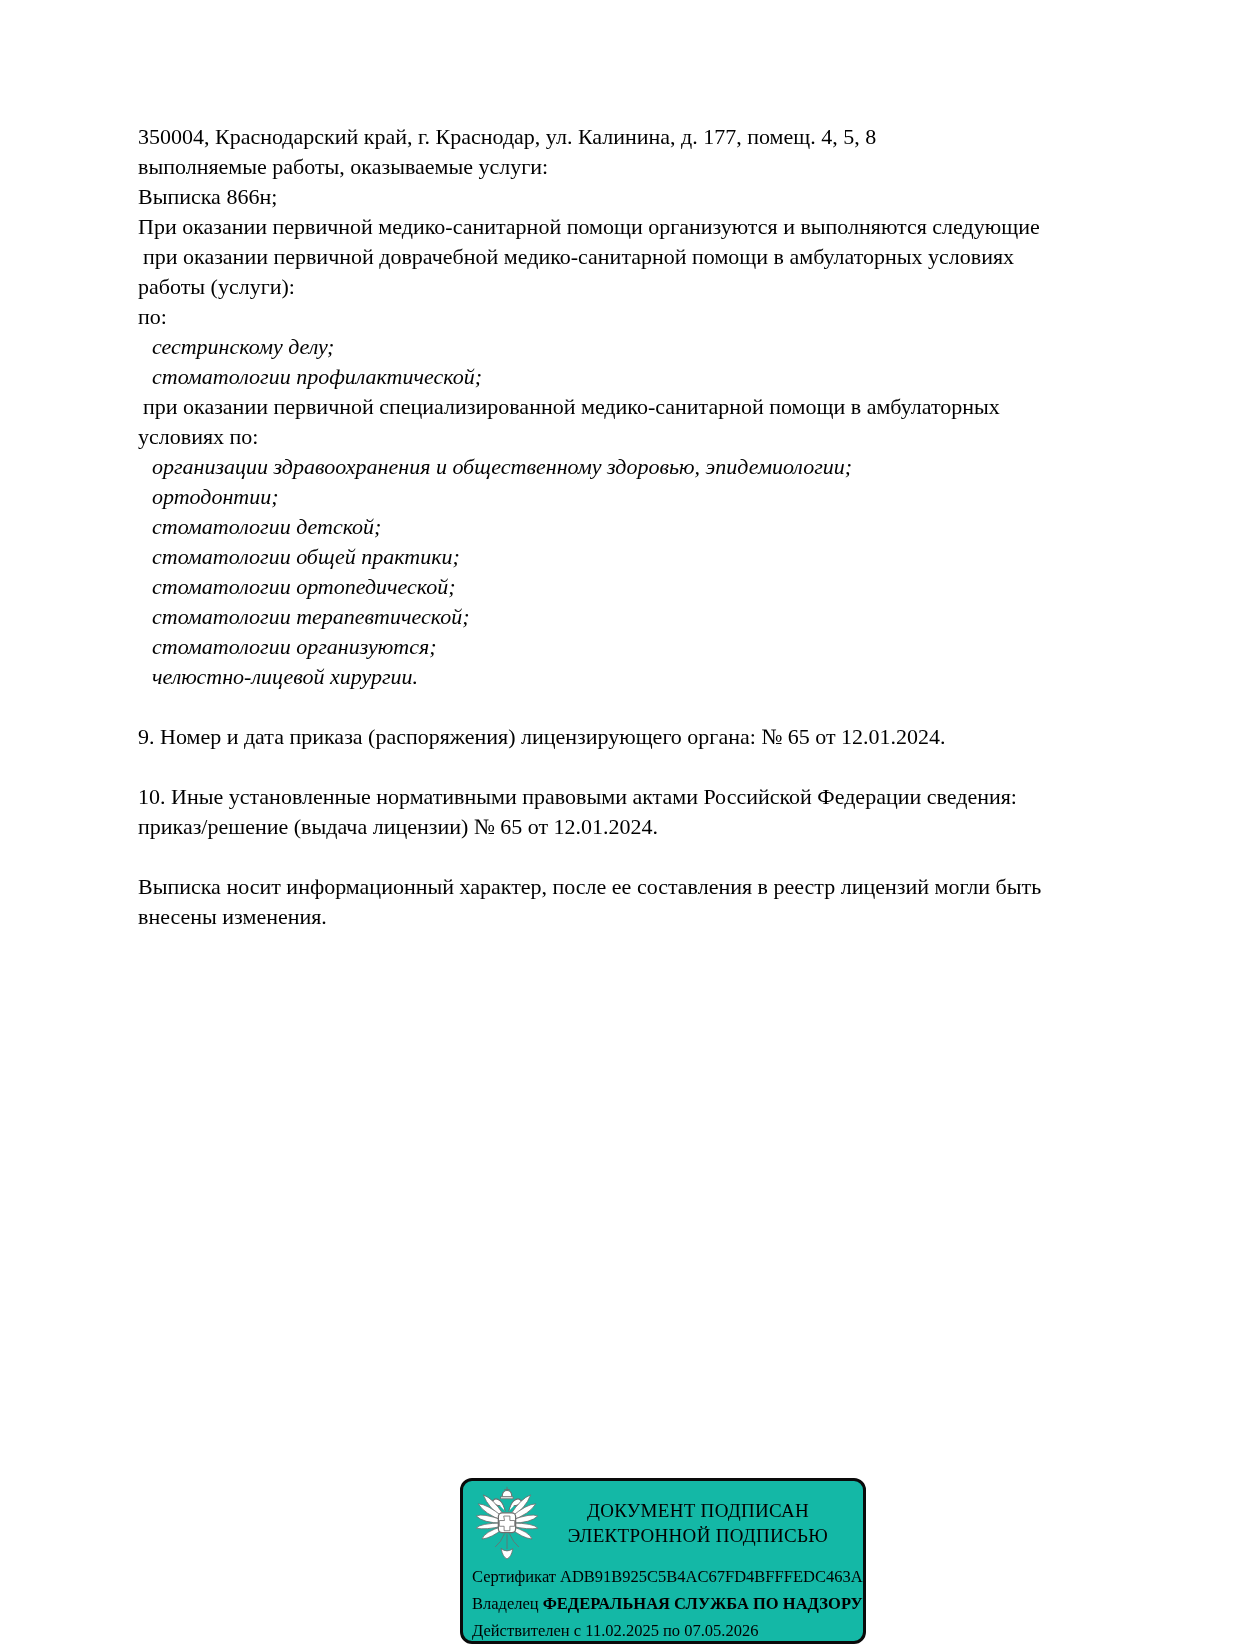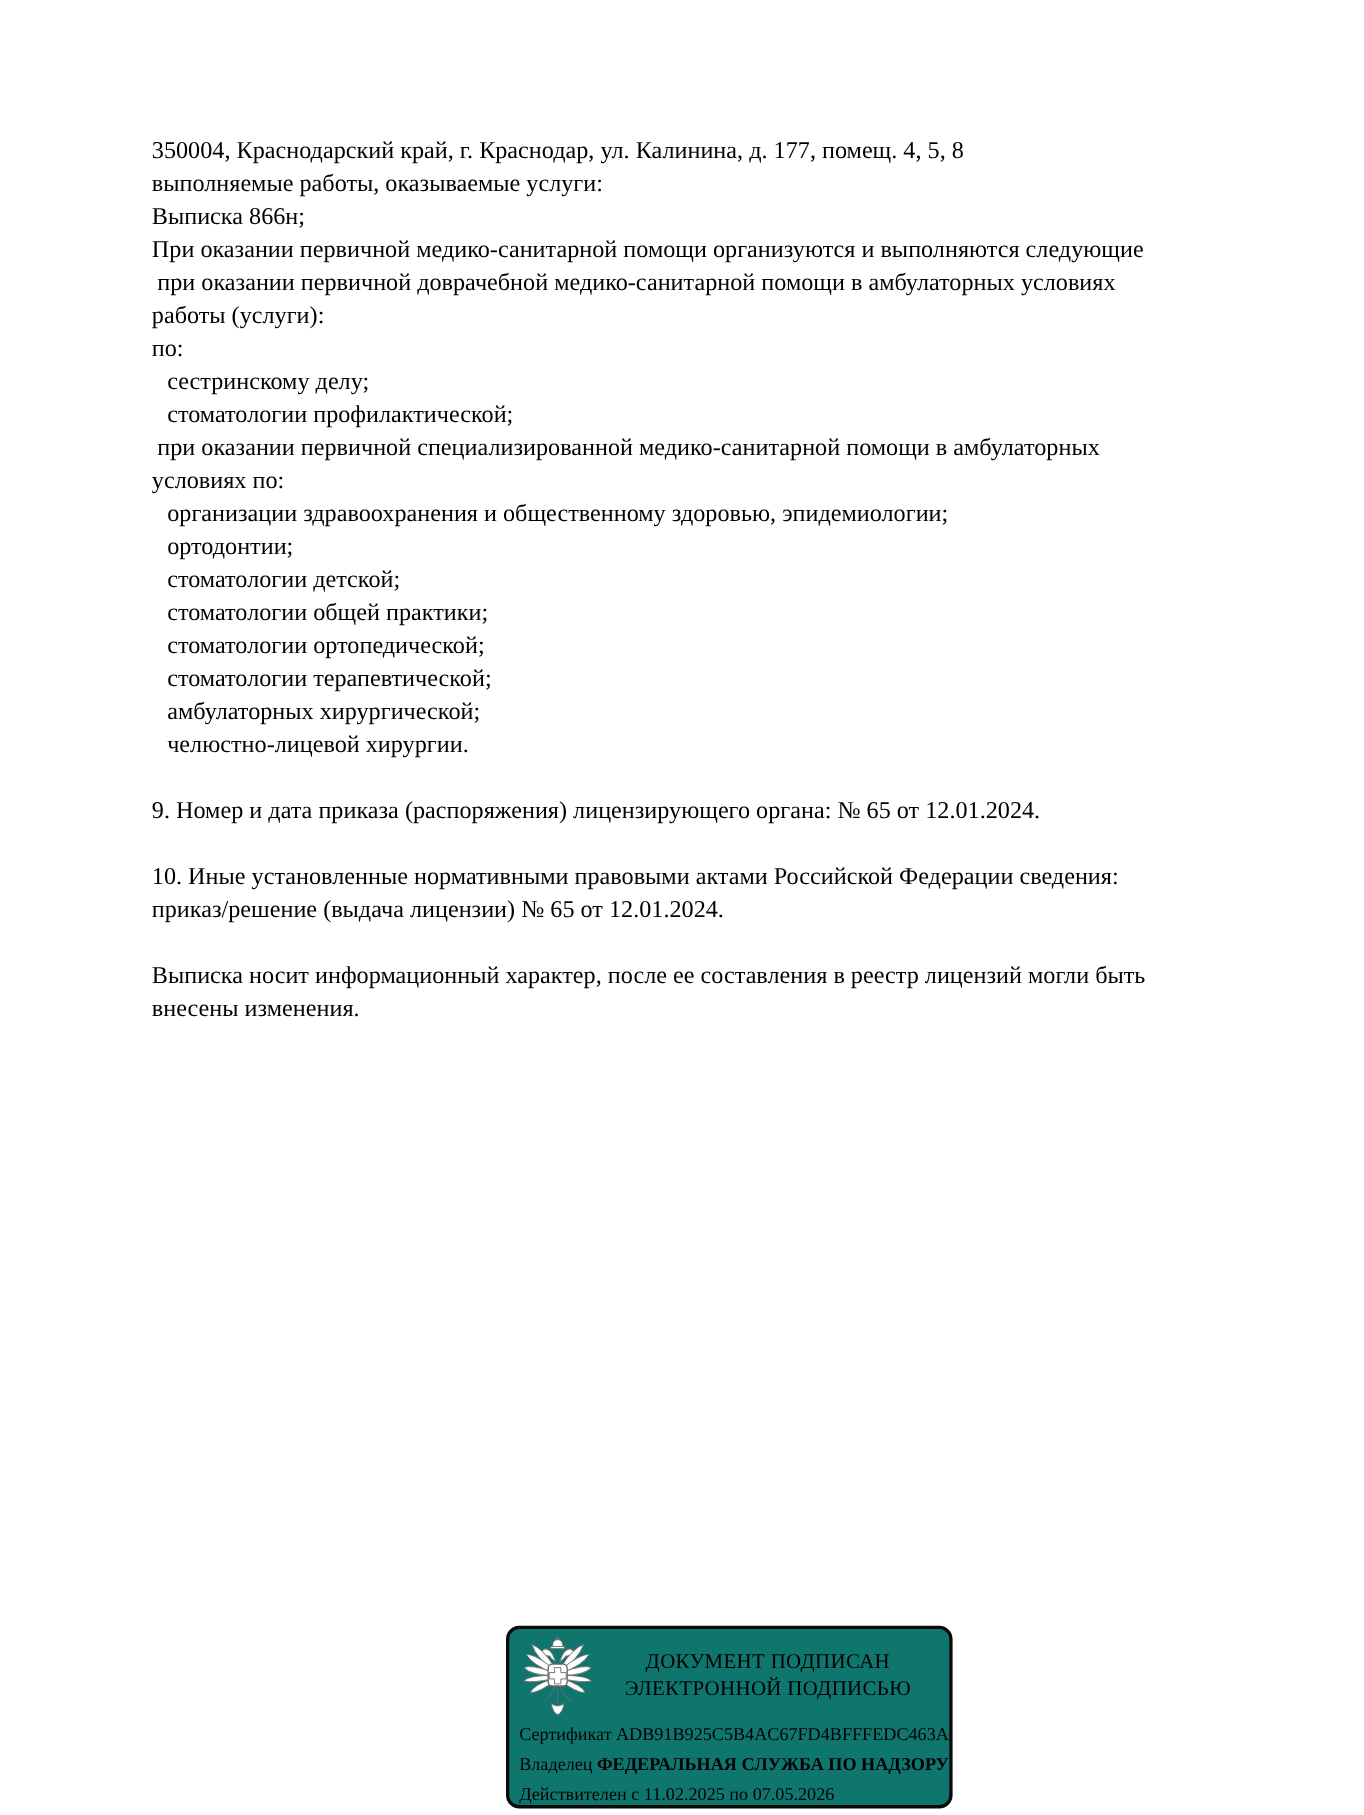--- a/index.html
+++ b/index.html
@@ -29,33 +29,33 @@
     width: 980px;
     font-size: 22px;
     line-height: 30px;
   }
   .line {
     height: 30px;
     white-space: pre;
   }
   .ind0 { padding-left: 0; }
   .ind1 { padding-left: 5px; }
-  .ind2 { padding-left: 14px; }
+  .ind2 { padding-left: 14px; font-style: italic; }
   
   .stamp {
     position: absolute;
     left: 460px;
     top: 1462px;
     width: 406px;
     height: 166px;
     border: 3px solid #0a0a0a;
     border-radius: 12px;
     box-sizing: border-box;
     overflow: hidden;
-    background: #0f766e;
+    background: #14b8a6;
   }
   .stamp-top {
     display: flex;
     height: 84px;
     align-items: flex-start;
   }
   .emblem {
     flex: 0 0 auto;
     margin: 5px 0 0 12px;
     width: 64px;
@@ -104,21 +104,21 @@
       <div class="line ind2">сестринскому делу;</div>
       <div class="line ind2">стоматологии профилактической;</div>
       <div class="line ind1">при оказании первичной специализированной медико-санитарной помощи в амбулаторных</div>
       <div class="line ind0">условиях по:</div>
       <div class="line ind2">организации здравоохранения и общественному здоровью, эпидемиологии;</div>
       <div class="line ind2">ортодонтии;</div>
       <div class="line ind2">стоматологии детской;</div>
       <div class="line ind2">стоматологии общей практики;</div>
       <div class="line ind2">стоматологии ортопедической;</div>
       <div class="line ind2">стоматологии терапевтической;</div>
-      <div class="line ind2">амбулаторных хирургической;</div>
+      <div class="line ind2">стоматологии организуются;</div>
       <div class="line ind2">челюстно-лицевой хирургии.</div>
       <div class="line ind0"></div>
       <div class="line ind0">9. Номер и дата приказа (распоряжения) лицензирующего органа: № 65 от 12.01.2024.</div>
       <div class="line ind0"></div>
       <div class="line ind0">10. Иные установленные нормативными правовыми актами Российской Федерации сведения:</div>
       <div class="line ind0">приказ/решение (выдача лицензии) № 65 от 12.01.2024.</div>
       <div class="line ind0"></div>
       <div class="line ind0">Выписка носит информационный характер, после ее составления в реестр лицензий могли быть</div>
       <div class="line ind0">внесены изменения.</div>
     </div>

